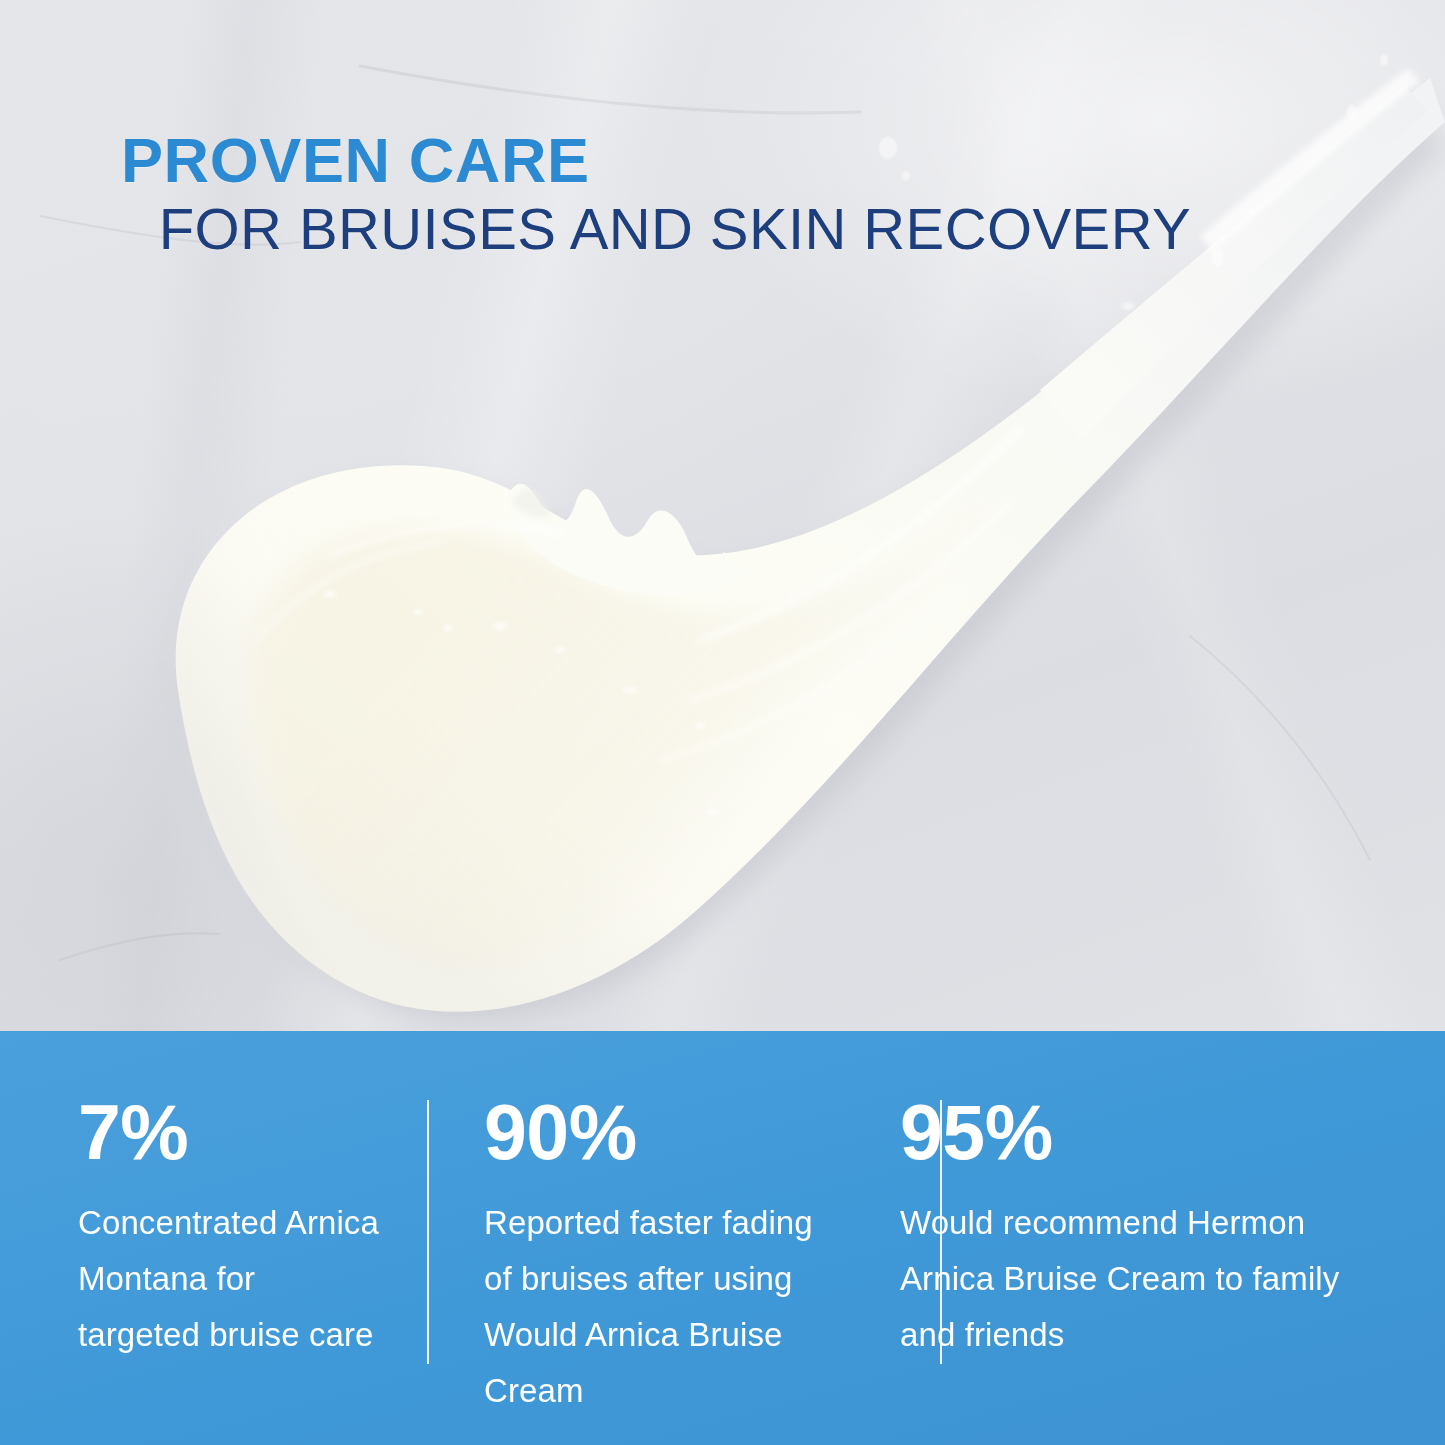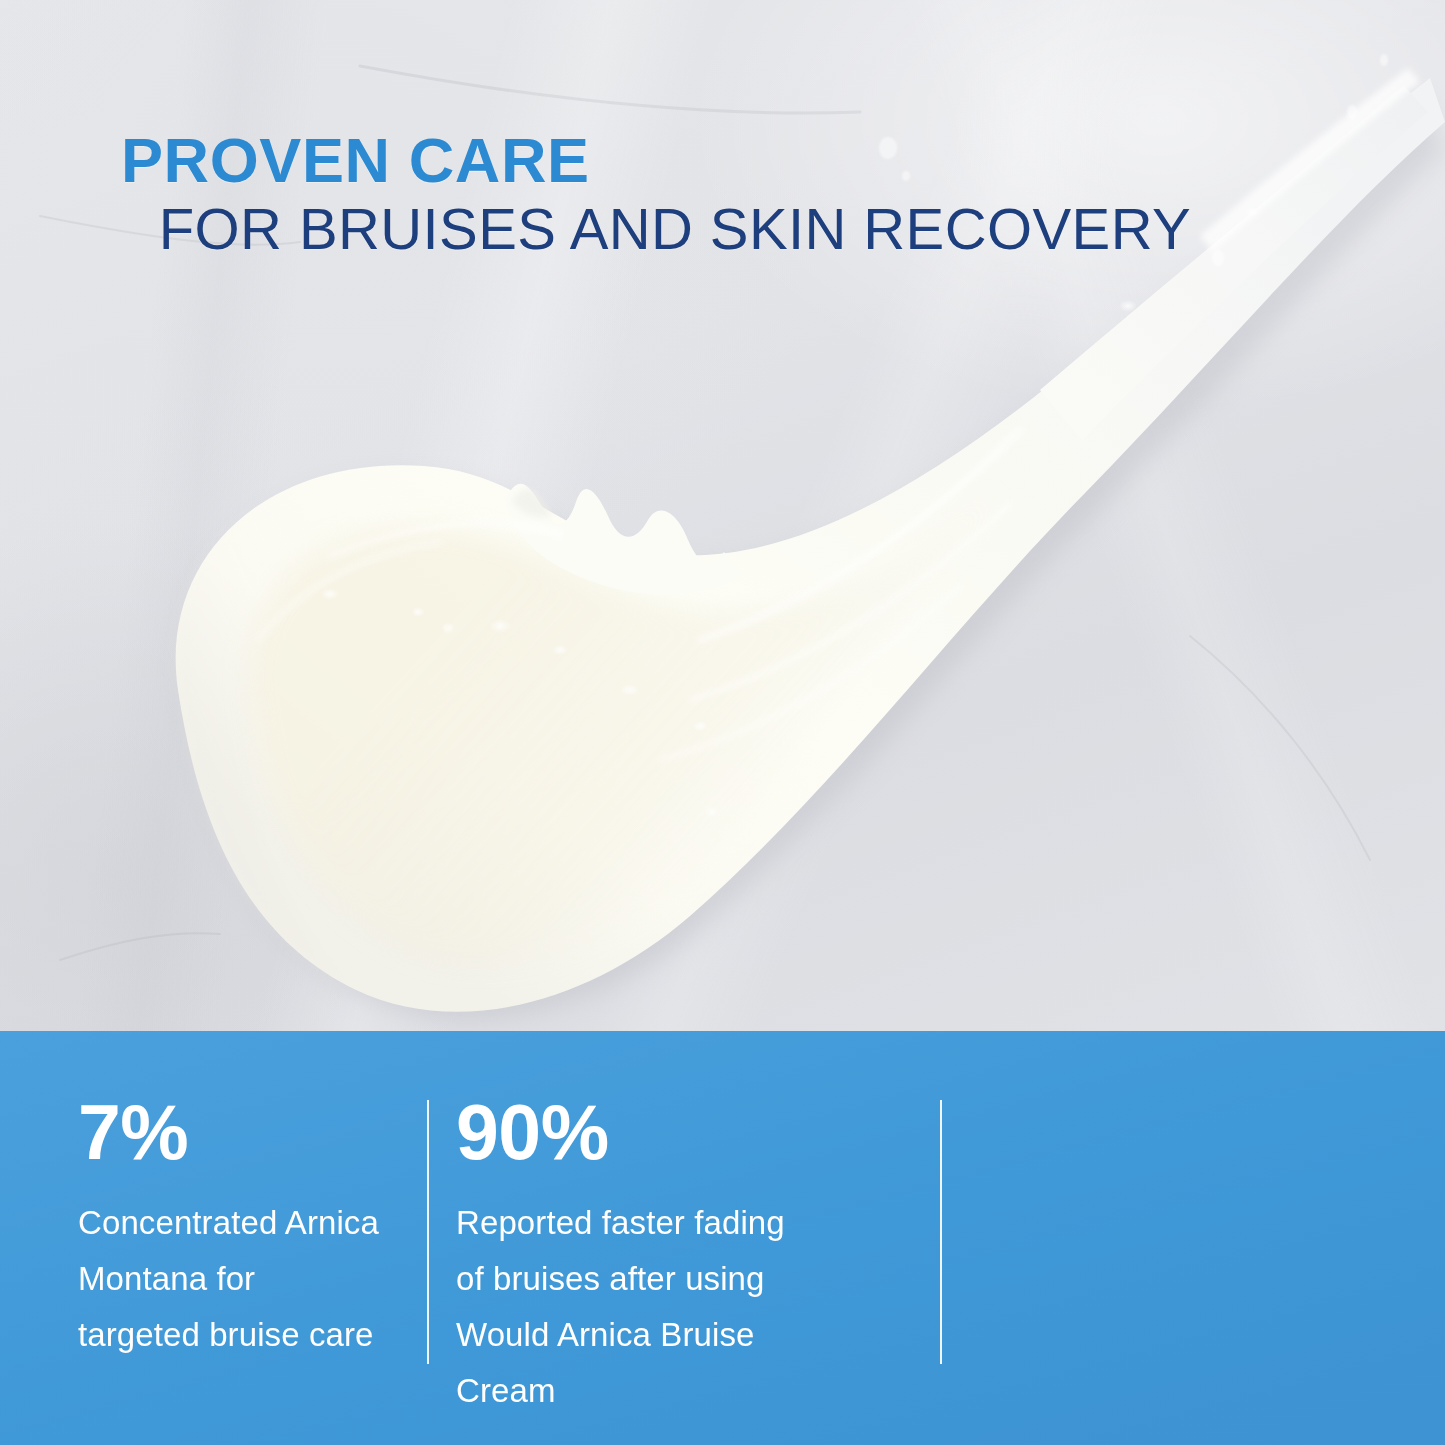--- a/index.html
+++ b/index.html
@@ -89,21 +89,21 @@
     align-items: flex-start;
     box-sizing: border-box;
     padding: 68px 0 0 0;
   }
   .stat-col {
     position: relative;
     box-sizing: border-box;
     flex: 0 0 auto;
   }
   .stat-col.c1 { width: 427px; padding: 0 46px 0 78px; }
-  .stat-col.c2 { width: 413px; padding: 0 48px 0 29px; }
+  .stat-col.c2 { width: 413px; padding: 0 48px 0 29px; margin-left: 28px; }
   .stat-col.c3 { width: 505px; padding: 0 30px 0 32px; }
 
   .divider {
     position: absolute;
     top: 1100px;
     width: 2px;
     height: 264px;
     background: rgba(255,255,255,0.92);
   }
   .divider.d1 { left: 427px; }
@@ -280,18 +280,22 @@
     <div class="stat-col c1">
       <div class="stat-num">7%</div>
       <div class="stat-desc">Concentrated Arnica Montana for targeted bruise care</div>
     </div>
 
     <div class="stat-col c2">
       <div class="stat-num">90%</div>
       <div class="stat-desc">Reported faster fading of bruises after using Would Arnica Bruise Cream</div>
     </div>
 
+    <div class="stat-col c3">
+      <div class="stat-num">95%</div>
+      <div class="stat-desc">Would recommend Hermon Arnica Bruise Cream to family and friends</div>
+    </div>
   </div>
 
   <div class="divider d1"></div>
   <div class="divider d2"></div>
 
 </div>
 
 </body></html>

